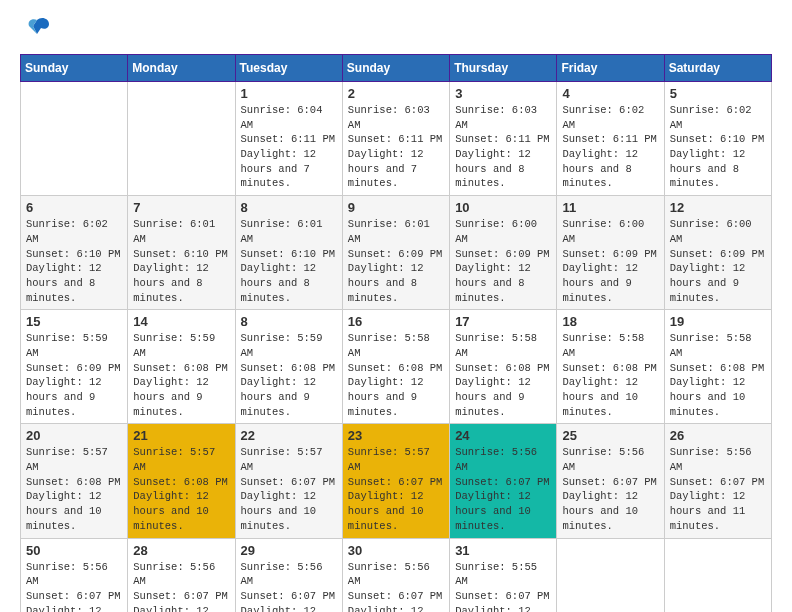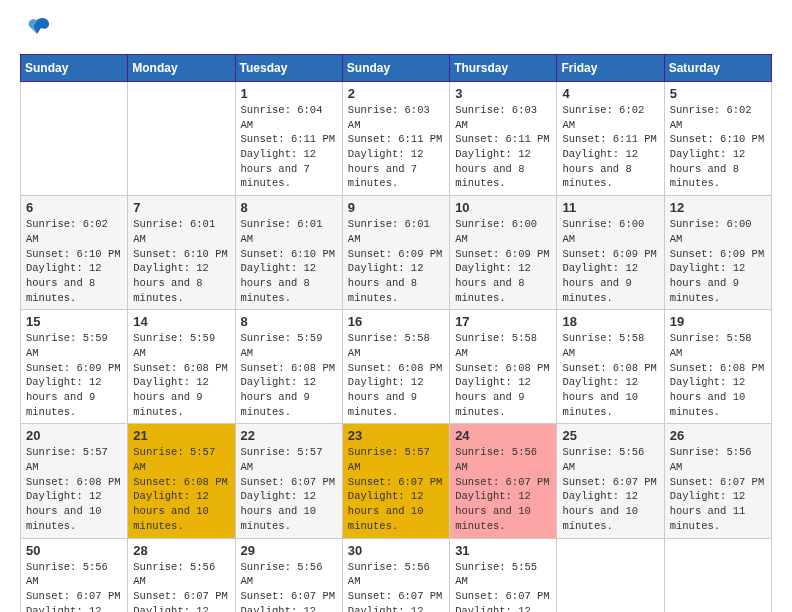--- a/index.html
+++ b/index.html
@@ -259,21 +259,21 @@
           <div class="day-info" style="white-space: pre-line;">Sunrise: 5:57 AM
 Sunset: 6:07 PM
 Daylight: 12 hours and 10 minutes.</div>
         </td>
         <td style="background: #eab308;">
           <span class="day-number">23</span>
           <div class="day-info" style="white-space: pre-line;">Sunrise: 5:57 AM
 Sunset: 6:07 PM
 Daylight: 12 hours and 10 minutes.</div>
         </td>
-        <td style="background: #fca5a5;">
+        <td style="background: #14b8a6;">
           <span class="day-number">24</span>
           <div class="day-info" style="white-space: pre-line;">Sunrise: 5:56 AM
 Sunset: 6:07 PM
 Daylight: 12 hours and 10 minutes.</div>
         </td>
         <td style="background: rgb(245, 245, 245);">
           <span class="day-number">25</span>
           <div class="day-info" style="white-space: pre-line;">Sunrise: 5:56 AM
 Sunset: 6:07 PM
 Daylight: 12 hours and 10 minutes.</div>

